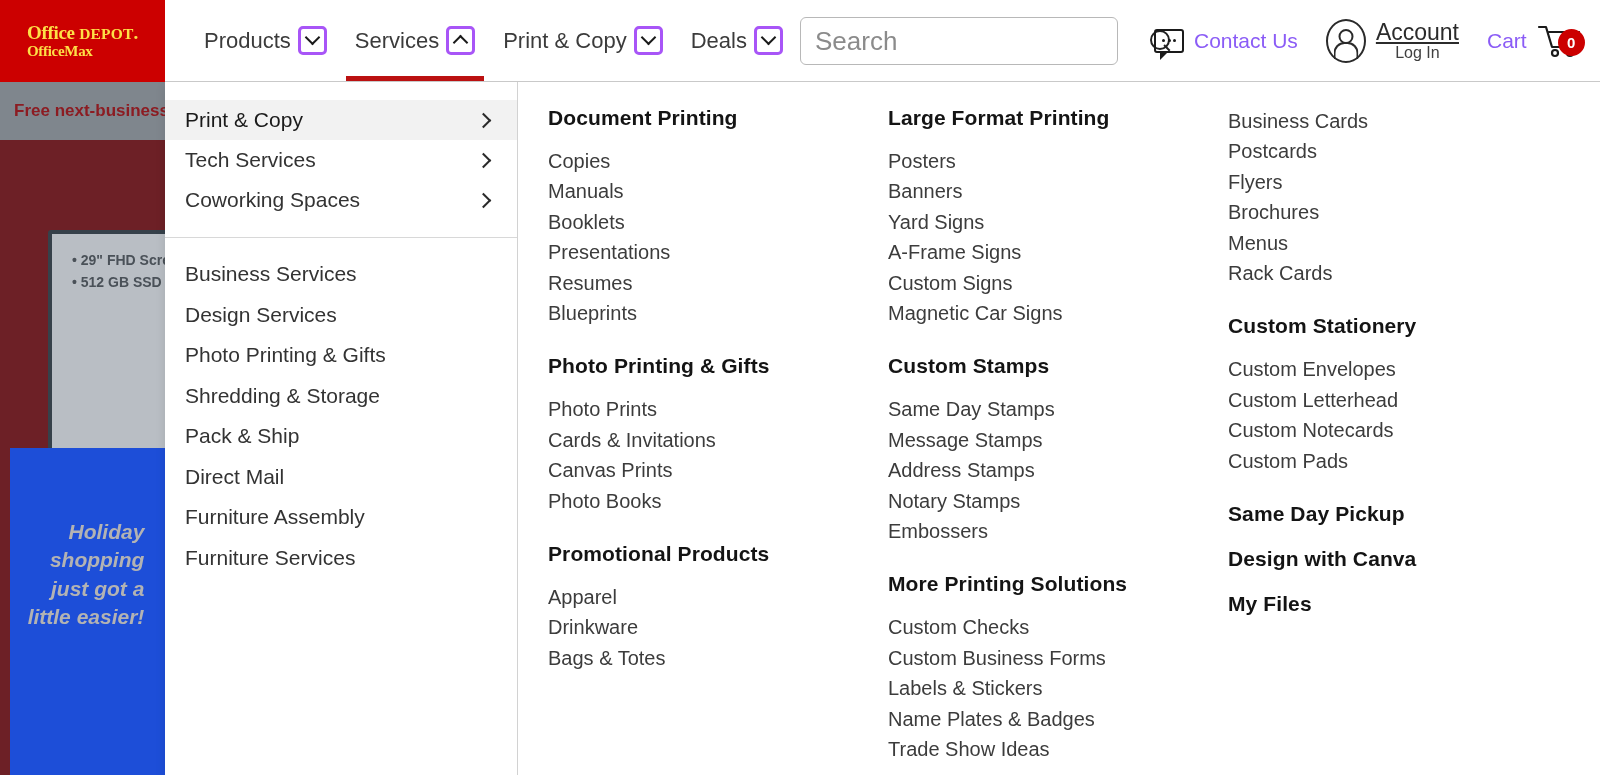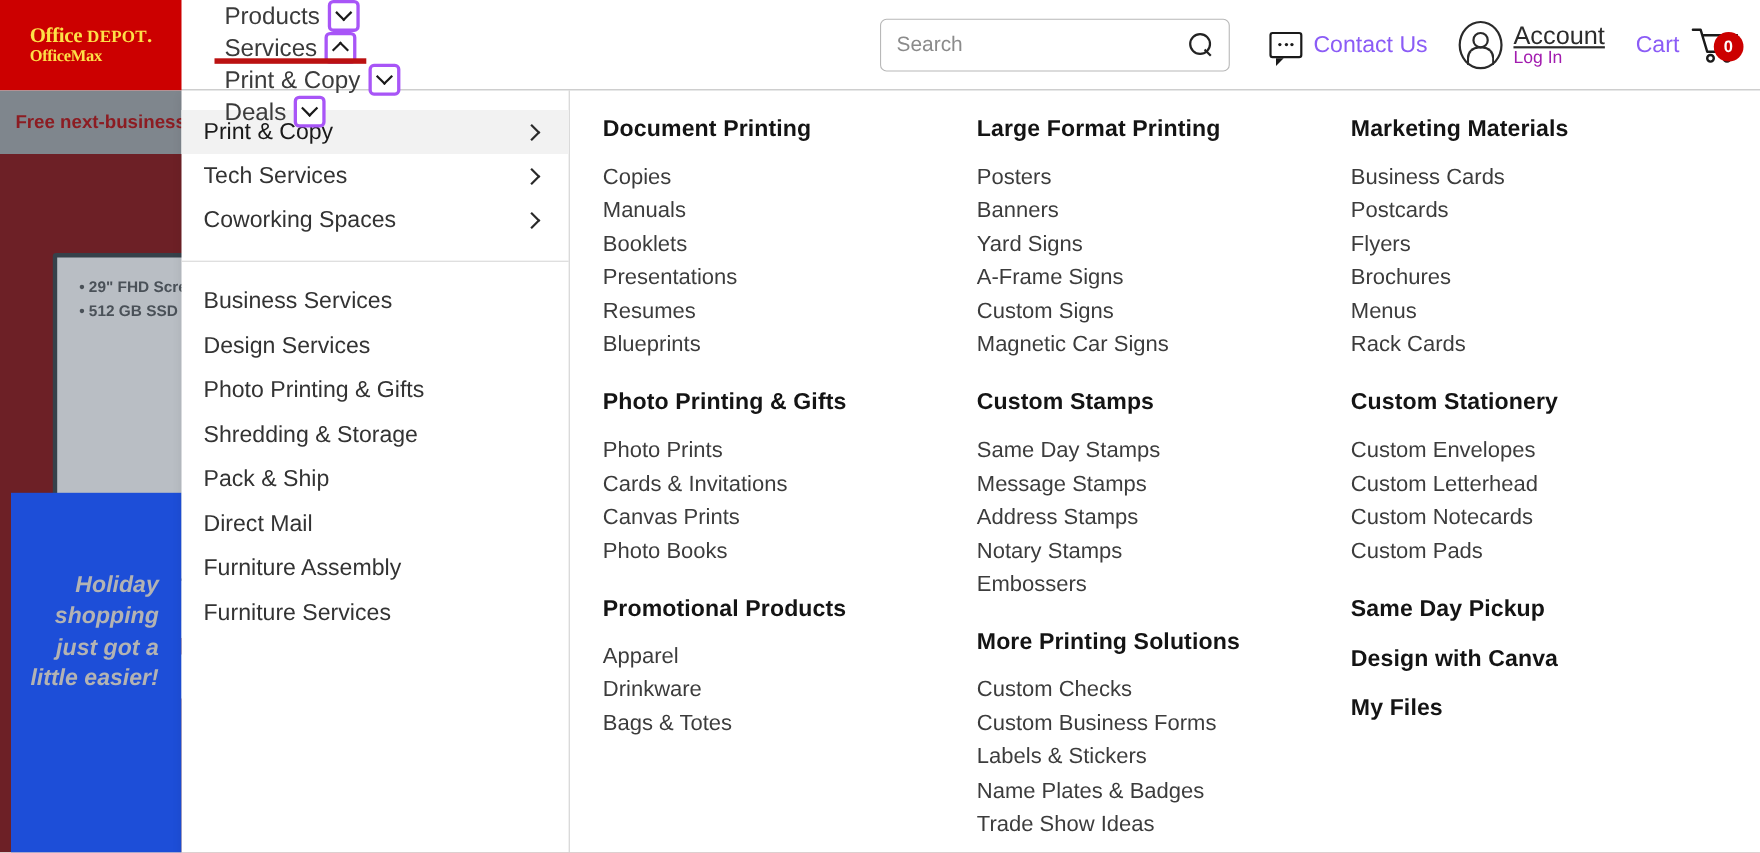--- a/index.html
+++ b/index.html
@@ -51,21 +51,20 @@
   .logo-l1 .sm { font-size: 15.5px; letter-spacing: 0.2px; }
   .logo-l2 { font-size: 15px; }
 
   .nav {
     position: absolute;
     left: 190px;
     top: 0;
     height: 81px;
     display: flex;
     align-items: flex-start;
-    flex-direction: column;
   }
   .nav-item {
     height: 81px;
     display: flex;
     align-items: center;
     gap: 7px;
     padding: 0 14px;
     position: relative;
     cursor: pointer;
   }
@@ -113,21 +112,21 @@
     border-radius: 6px;
     background: #fff;
     display: flex;
     align-items: center;
     padding: 0 14px;
   }
   .search-input {
     flex: 1;
     border: none;
     outline: none;
-    font-size: 19px;
+    font-size: 26px;
     color: #ef4444;
     font-family: "Liberation Sans", sans-serif;
     background: transparent;
   }
   .search-input::placeholder { color: #8b8b8b; }
   .mag { width: 22px; height: 22px; position: relative; flex-shrink: 0; }
   .mag::before {
     content: ""; position: absolute; left: 0; top: 0;
     width: 16px; height: 16px;
     border: 2px solid #222; border-radius: 50%;
@@ -194,21 +193,21 @@
   .avatar::after {
     content: ""; position: absolute;
     left: 50%; bottom: 2px; transform: translateX(-50%);
     width: 21px; height: 15px;
     border: 2px solid #2a2a2a;
     border-bottom: none;
     border-radius: 11px 11px 0 0;
   }
   .acct-stack { display: flex; flex-direction: column; line-height: 1.05; }
   .acct-main { font-size: 23px; color: #2b2b2b; text-decoration: underline; }
-  .acct-sub  { font-size: 16px; color: #a21caf; margin-top: 1px; }
+  .acct-sub  { font-size: 16px; color: #404040; margin-top: 1px; text-align: center; }
 
   .cart-ico { position: relative; width: 46px; height: 34px; flex-shrink: 0; }
   .cart-ico svg { position: absolute; left: 0; top: 0; }
   .cart-badge {
     position: absolute;
     right: -2px; top: 5px;
     width: 27px; height: 27px;
     background: #cc0000;
     border-radius: 50%;
     color: #fff;
@@ -488,21 +487,20 @@
           <a class="grp-link">Custom Checks</a>
           <a class="grp-link">Custom Business Forms</a>
           <a class="grp-link">Labels &amp; Stickers</a>
           <a class="grp-link">Name Plates &amp; Badges</a>
           <a class="grp-link">Trade Show Ideas</a>
         </div>
       </div>
 
       <div class="mcol c3">
         <div class="grp">
-          <div class="grp-title">Marketing Materials</div>
           <a class="grp-link">Business Cards</a>
           <a class="grp-link">Postcards</a>
           <a class="grp-link">Flyers</a>
           <a class="grp-link">Brochures</a>
           <a class="grp-link">Menus</a>
           <a class="grp-link">Rack Cards</a>
         </div>
         <div class="grp">
           <div class="grp-title">Custom Stationery</div>
           <a class="grp-link">Custom Envelopes</a>

